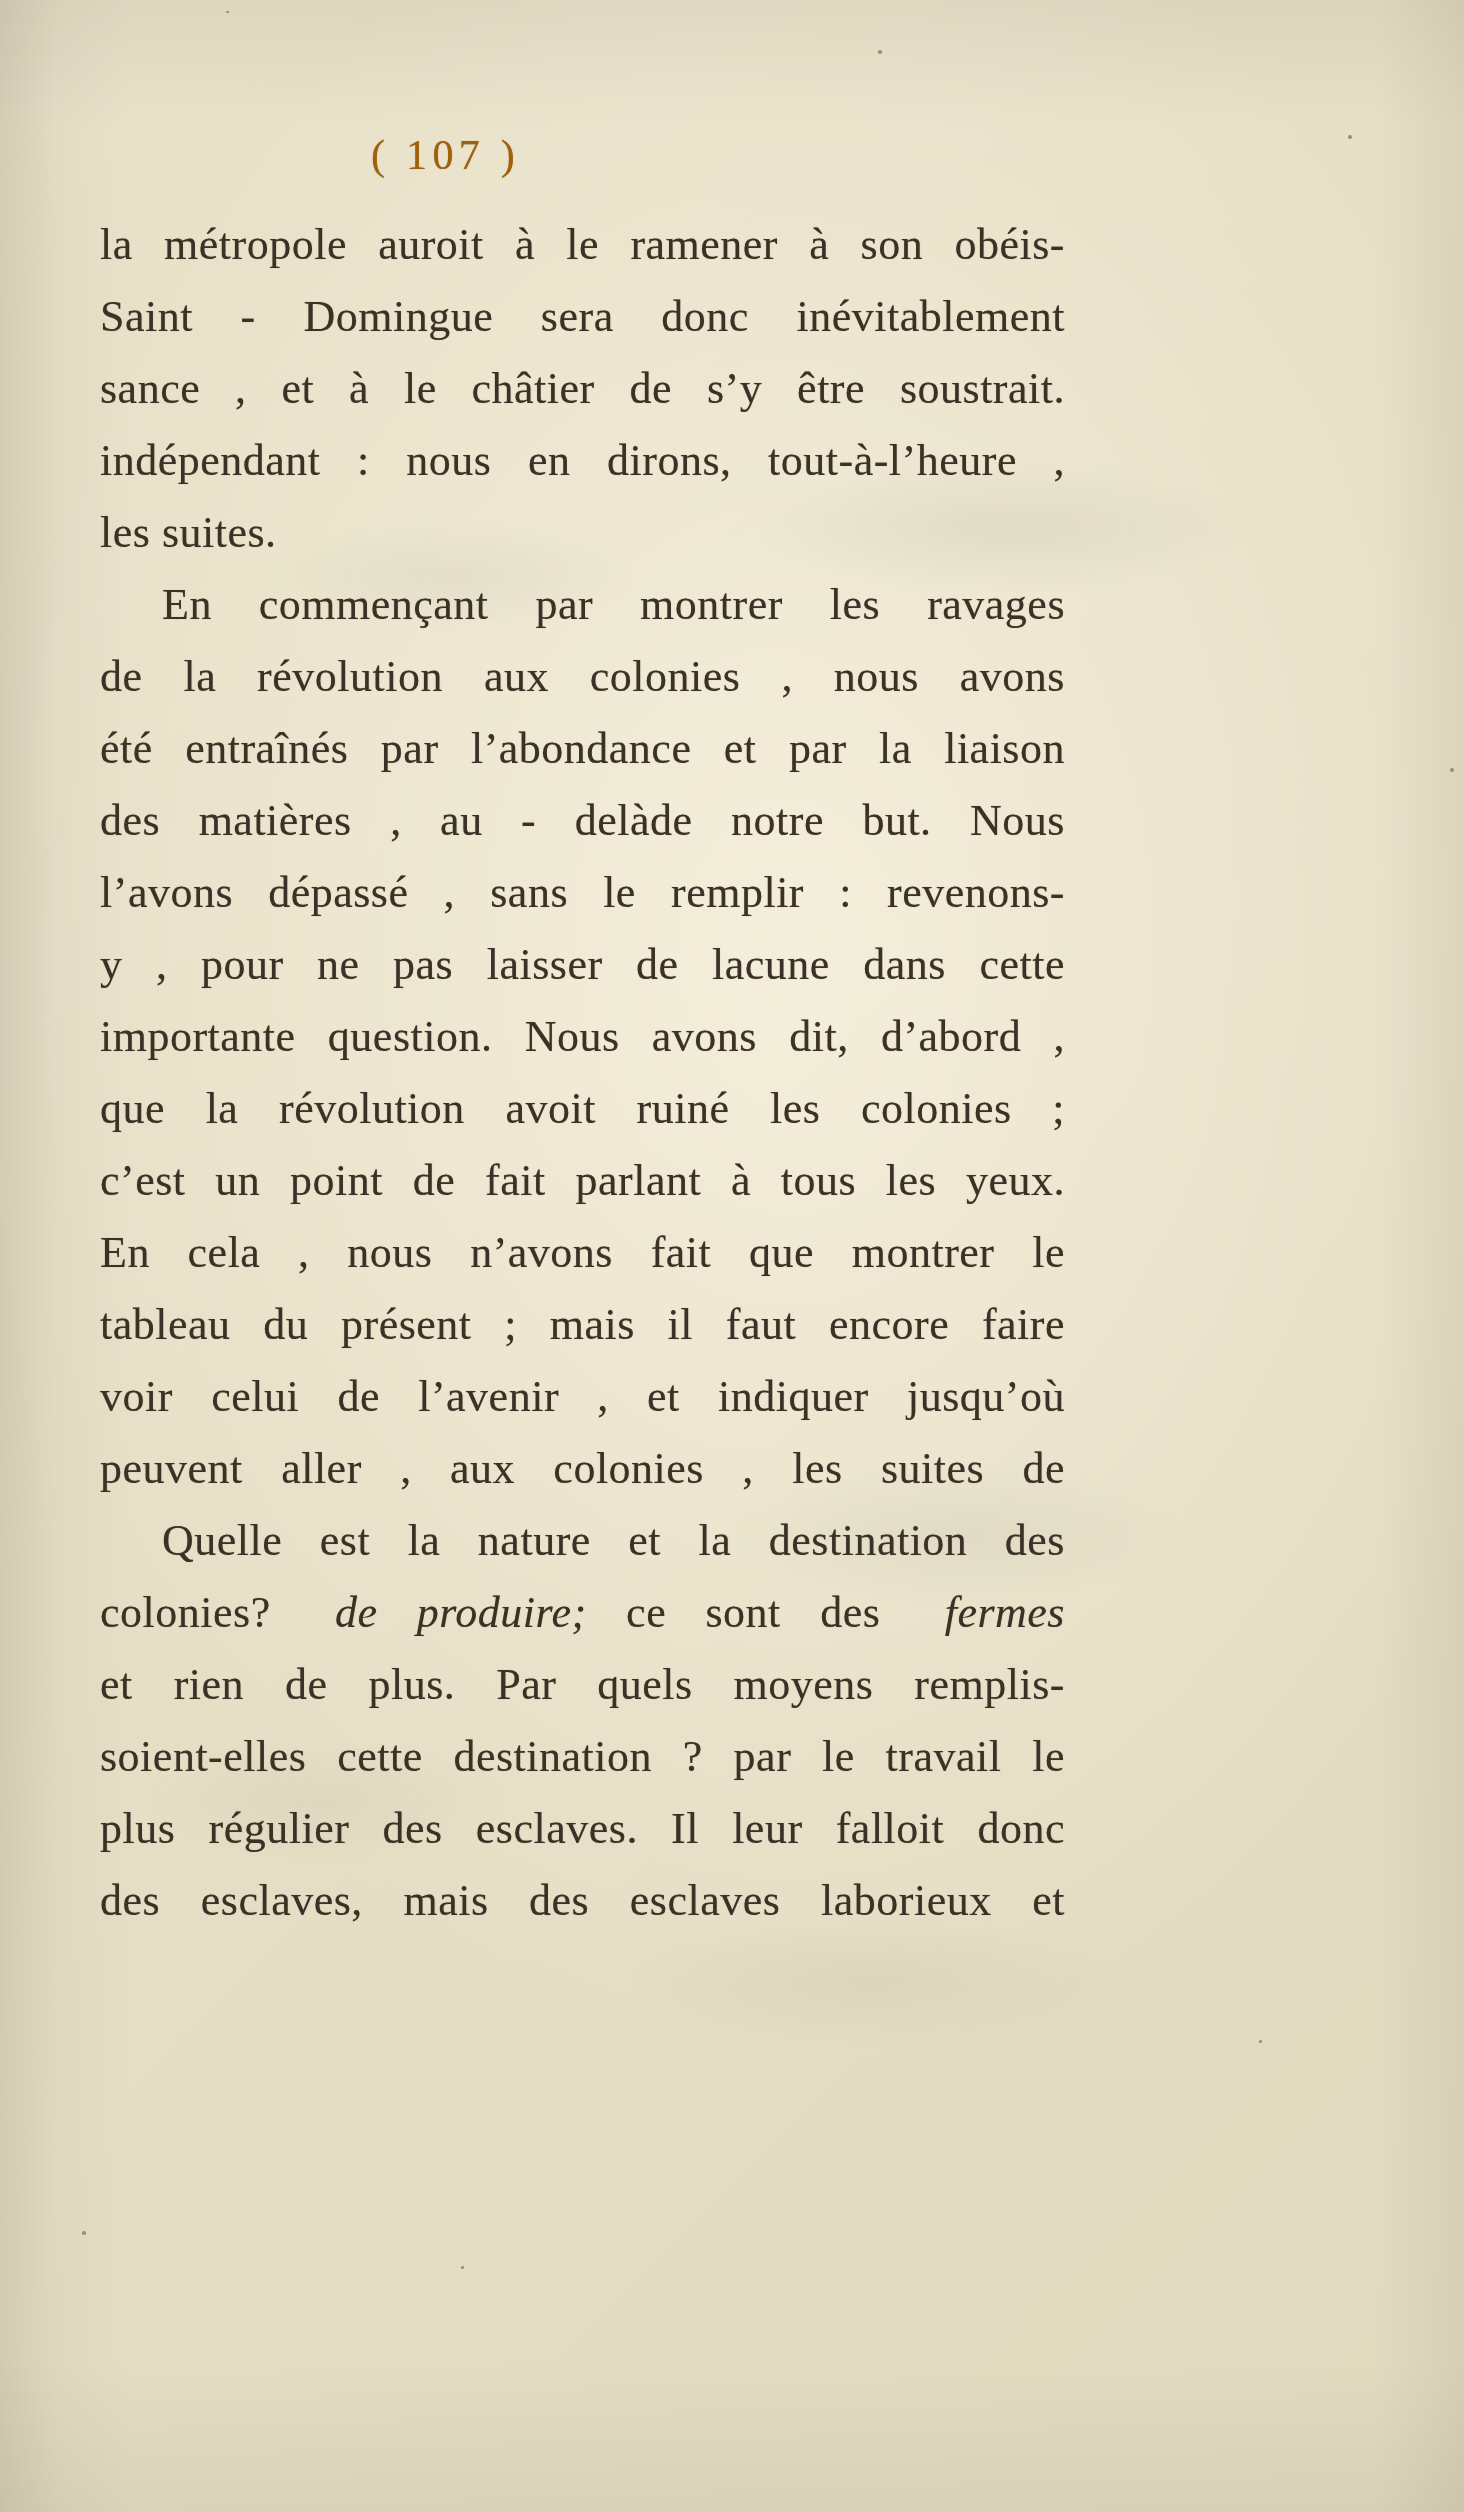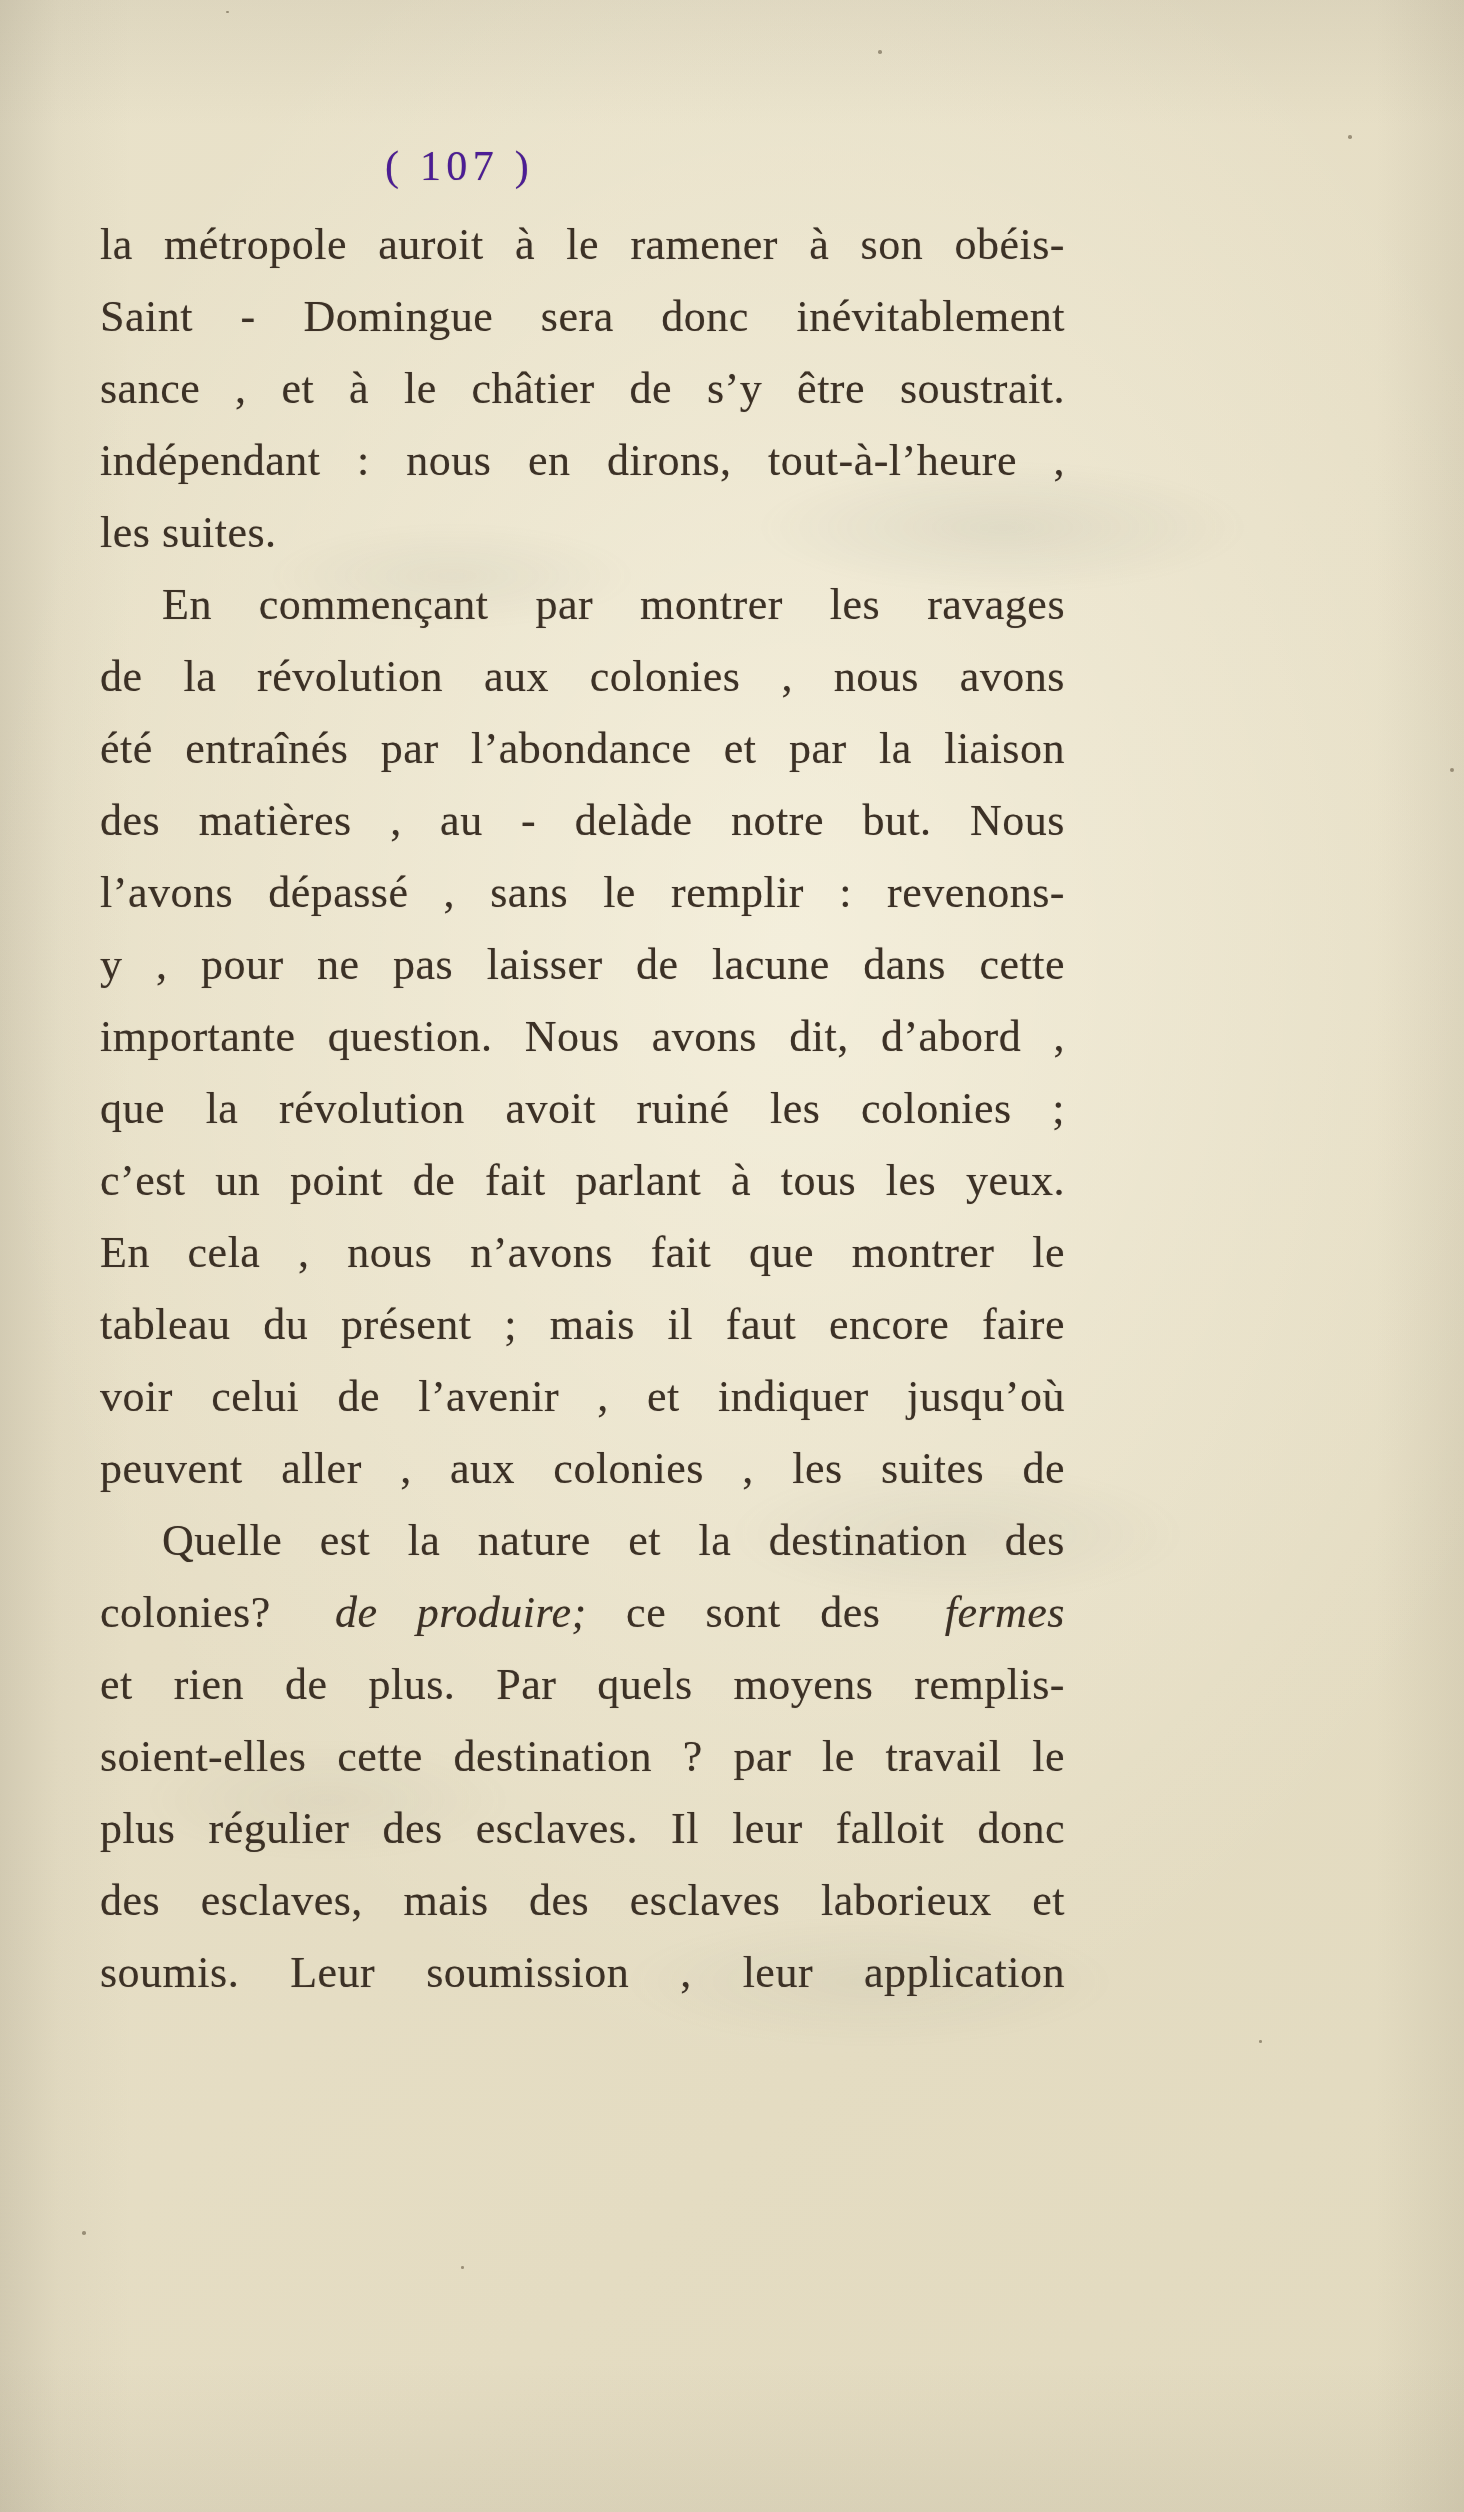--- a/index.html
+++ b/index.html
@@ -23,22 +23,22 @@
   .ghost{position:absolute;pointer-events:none;filter:blur(2.7px);}
   .g1{left:754px;top:461px;width:497px;height:133px;background:radial-gradient(ellipse at center,rgba(110,115,100,0.10),rgba(110,115,100,0) 70%);}
   .g2{left:266px;top:523px;width:372px;height:106px;background:radial-gradient(ellipse at center,rgba(110,115,100,0.07),rgba(110,115,100,0) 70%);}
   .g3{left:727px;top:1463px;width:461px;height:142px;background:radial-gradient(ellipse at center,rgba(110,115,100,0.08),rgba(110,115,100,0) 70%);}
   .g4{left:142px;top:1738px;width:372px;height:124px;background:radial-gradient(ellipse at center,rgba(110,115,100,0.06),rgba(110,115,100,0) 70%);}
   .g5{left:621px;top:1915px;width:497px;height:133px;background:radial-gradient(ellipse at center,rgba(110,115,100,0.07),rgba(110,115,100,0) 70%);}
   
   .speck{position:absolute;border-radius:50%;background:rgba(92,80,58,0.55);}
   
   .pageno{
-    position:absolute;left:371px;top:142px;width:177px;
-    font-size:42px;letter-spacing:5.3px;color:#4c1d95;text-align:center;
+    position:absolute;left:371px;top:131px;width:177px;
+    font-size:42px;letter-spacing:5.3px;color:#a16207;
     text-shadow:0 0 0.9px rgba(64,53,42,0.5);
   }
   
   .body-text{
     position:absolute;left:100px;top:209px;width:965px;
     color:#3c3126;
     text-shadow:0 0 0.9px rgba(60,49,38,0.45);
   }
   .line{
     height:72px;line-height:72px;font-size:44px;letter-spacing:0.5px;
@@ -78,21 +78,20 @@
     <div class="line j"><span>En cela , nous n’avons fait que montrer le</span></div>
     <div class="line j"><span>tableau du présent ; mais il faut encore faire</span></div>
     <div class="line j"><span>voir celui de l’avenir , et indiquer jusqu’où</span></div>
     <div class="line j"><span>peuvent aller , aux colonies , les suites de</span></div>
     <div class="line j ind"><span>Quelle est la nature et la destination des</span></div>
     <div class="line j"><span>colonies? </span><span class="it">de produire;</span><span> ce sont des </span><span class="it">fermes</span></div>
     <div class="line j"><span>et rien de plus. Par quels moyens remplis-</span></div>
     <div class="line j"><span>soient-elles cette destination ? par le travail le</span></div>
     <div class="line j"><span>plus régulier des esclaves. Il leur falloit donc</span></div>
     <div class="line j"><span>des esclaves, mais des esclaves laborieux et</span></div>
-    <div class="line j"><span>soumis. Leur soumission , leur application</span></div>
   </div>
 
 <div class="speck" style="left: 878px; top: 50px; width: 3.5px; height: 3.5px;"></div>
 <div class="speck" style="left: 226px; top: 10.6px; width: 2.7px; height: 2.7px;"></div>
 <div class="speck" style="left: 1348px; top: 135px; width: 3.5px; height: 3.5px;"></div>
 <div class="speck" style="left: 1450px; top: 768px; width: 4.4px; height: 4.4px;"></div>
 <div class="speck" style="left: 82px; top: 2231px; width: 3.5px; height: 3.5px;"></div>
 <div class="speck" style="left: 461px; top: 2266px; width: 2.7px; height: 2.7px;"></div>
 <div class="speck" style="left: 1259px; top: 2040px; width: 2.7px; height: 2.7px;"></div>
 

